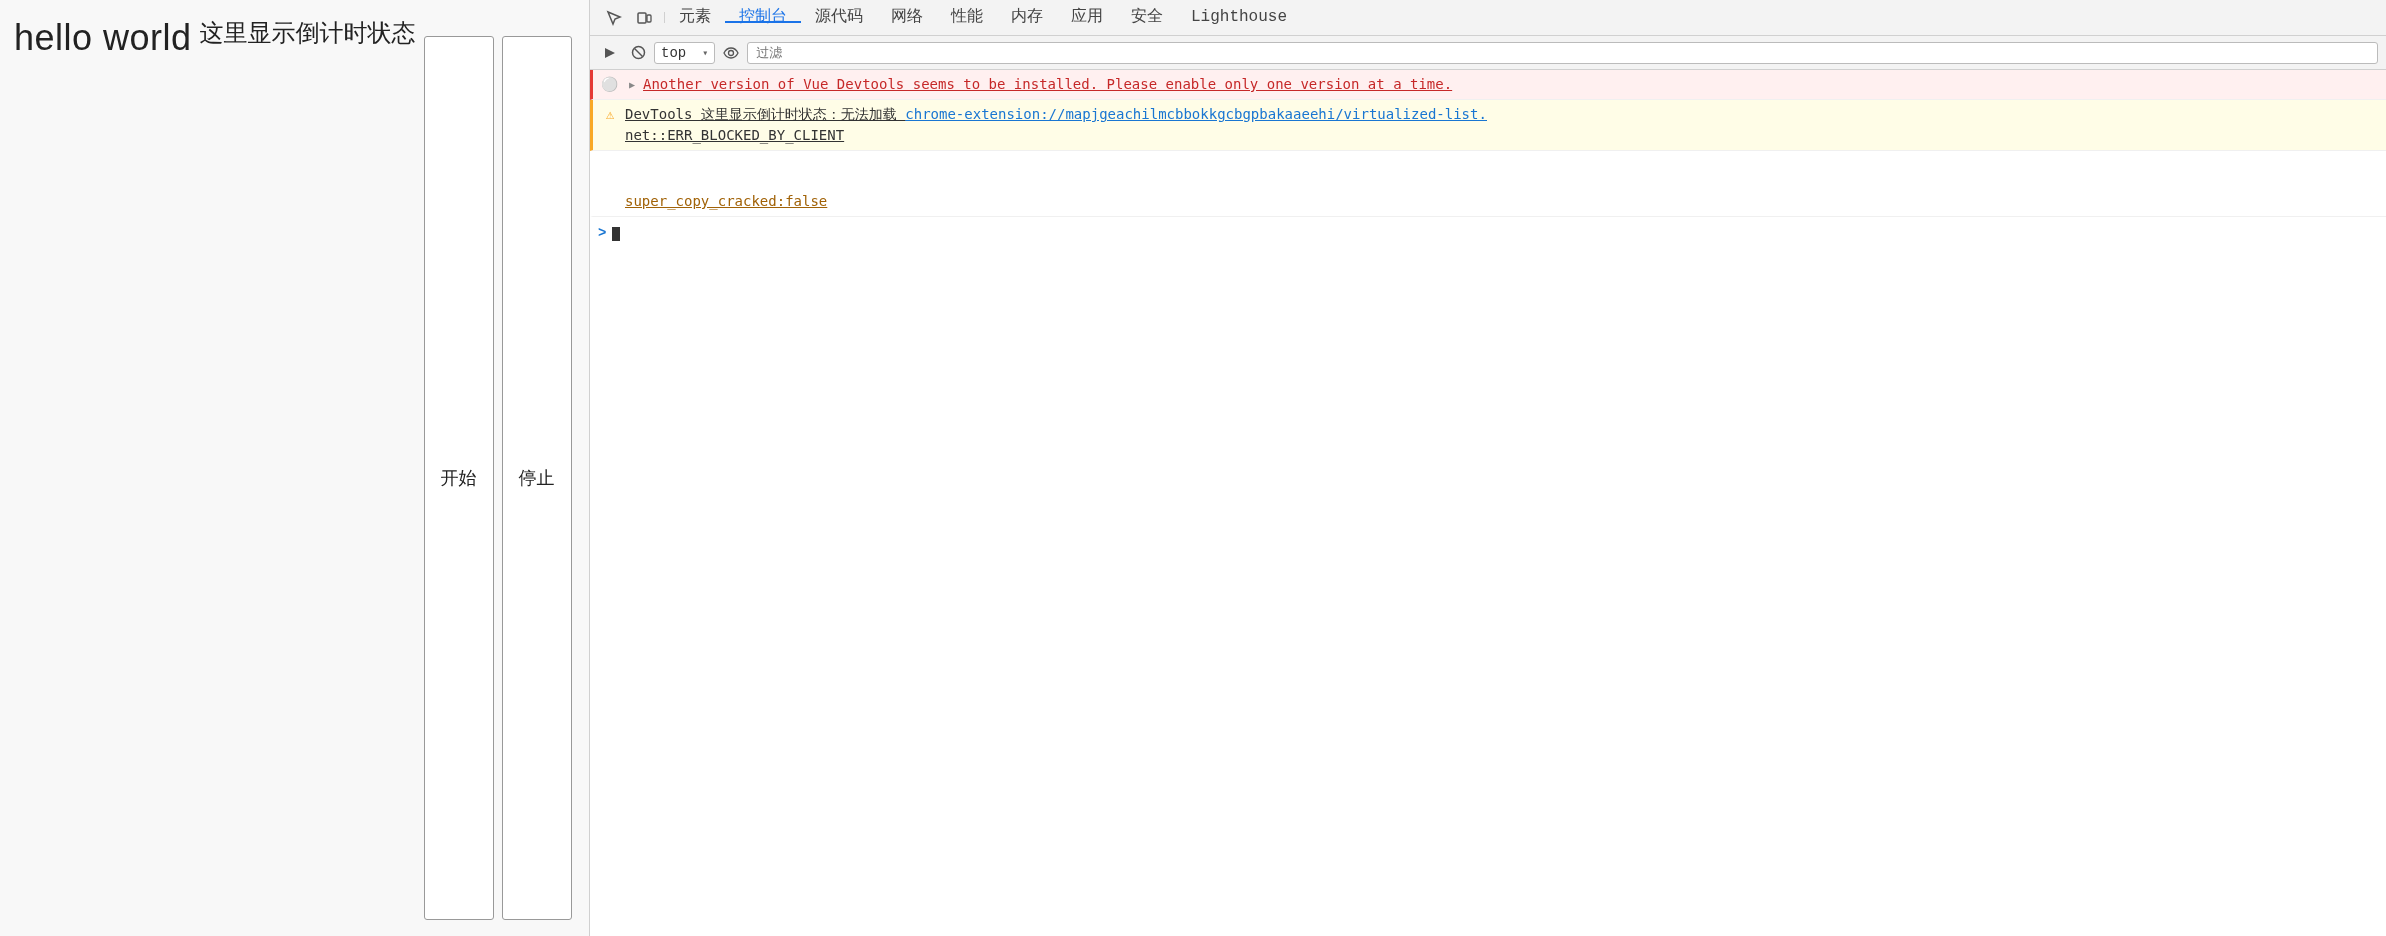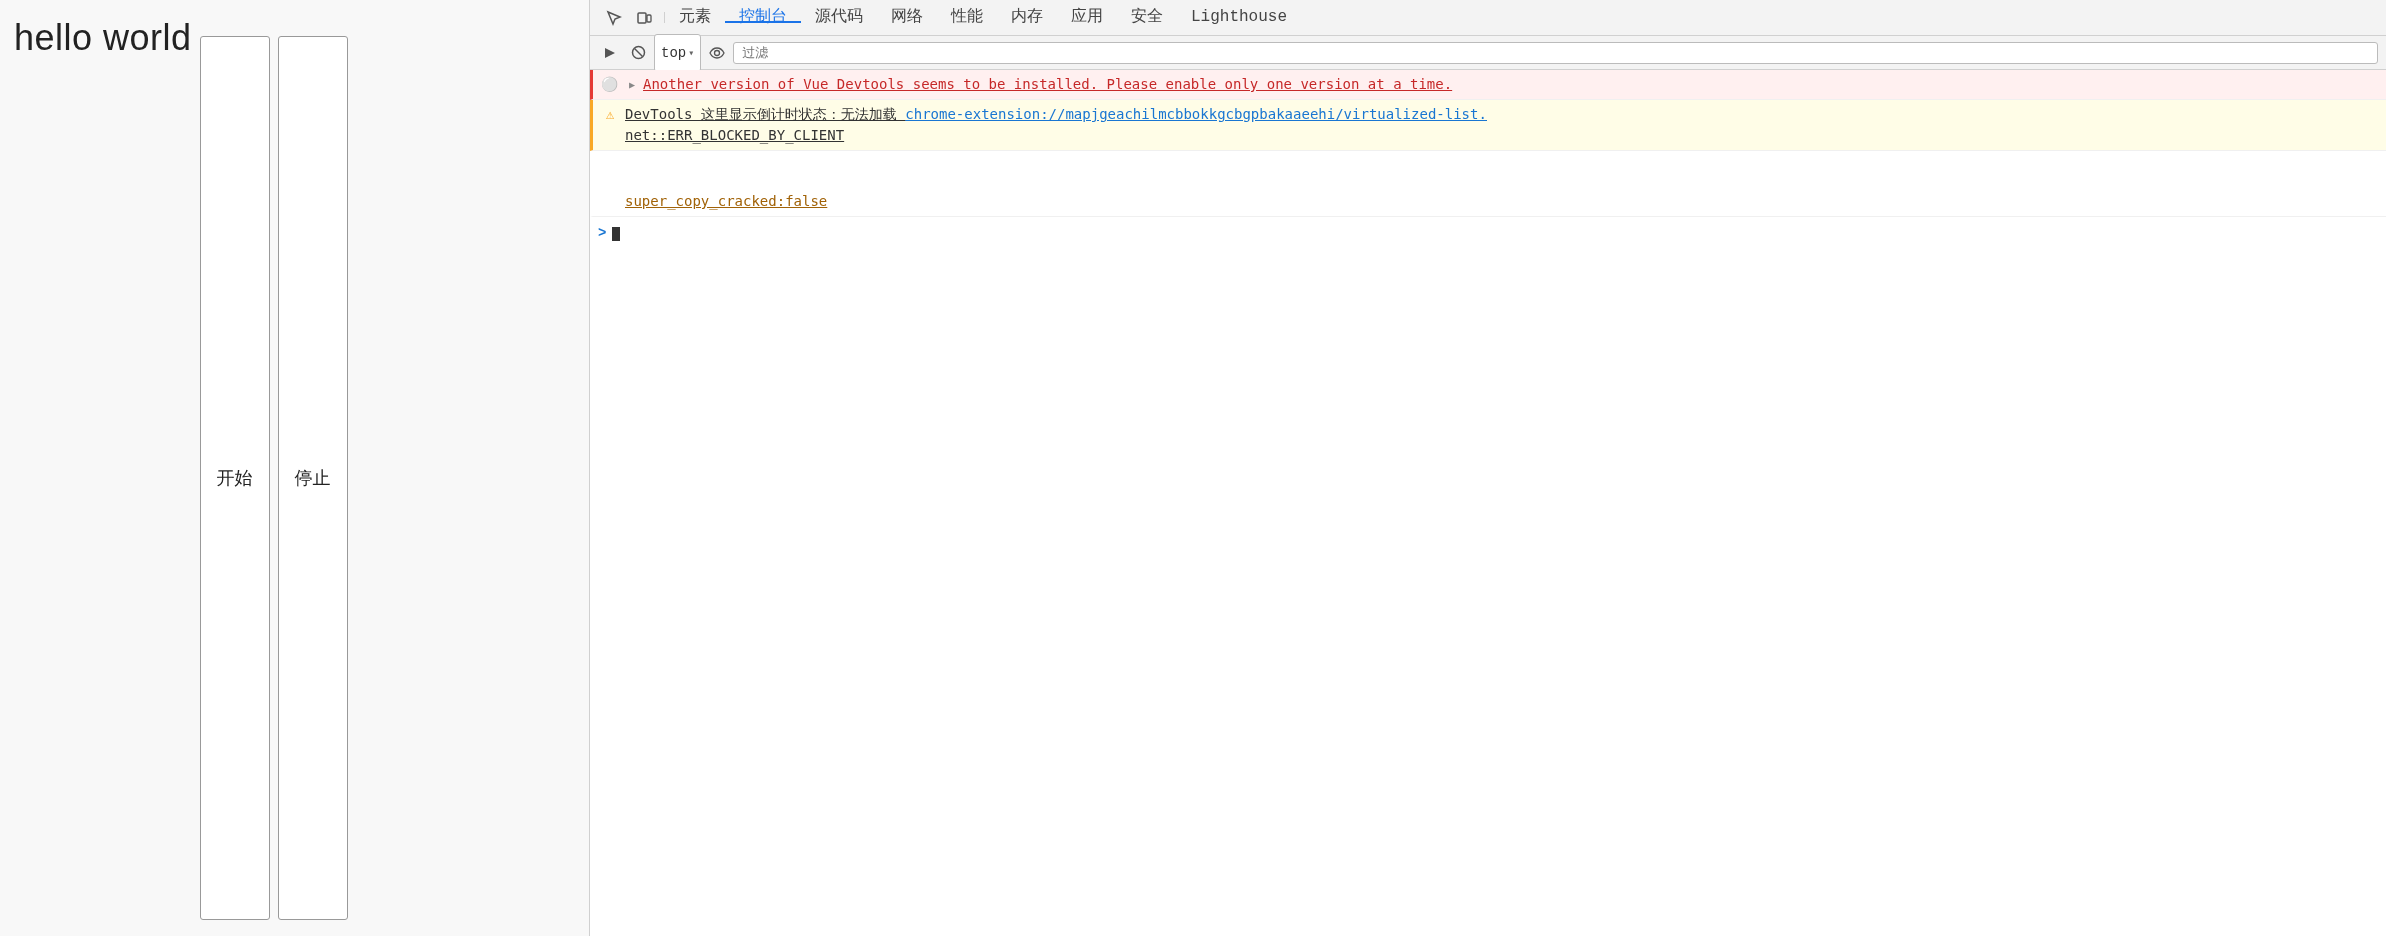--- a/index.html
+++ b/index.html
@@ -124,22 +124,22 @@
       cursor: pointer;
       border-radius: 3px;
       color: #555;
       font-size: 14px;
       border: none;
       background: none;
     }
     .toolbar-dropdown {
       display: flex;
       align-items: center;
-      gap: 2px;
-      padding: 18px 6px;
+      gap: 16px;
+      padding: 2px 6px;
       border: 1px solid #bbb;
       border-radius: 3px;
       background: #fff;
       cursor: pointer;
       font-size: 14px;
       color: #333;
       height: 22px;
     }
     .toolbar-dropdown .arrow {
       font-size: 10px;
@@ -259,20 +259,21 @@
       height: 14px;
       background: #333;
       display: inline-block;
     }
   </style>
 </head>
 <body>
 
 <div class="left-panel">
   <div class="app-title">hello world</div>
+  <div class="app-subtitle">这里显示倒计时状态</div>
   <div class="button-row">
     <button class="btn">开始</button>
     <button class="btn">停止</button>
   </div>
 </div>
 
 <div class="devtools-panel">
 
   <div class="devtools-tabs">
     <div class="tab-icon-group">

